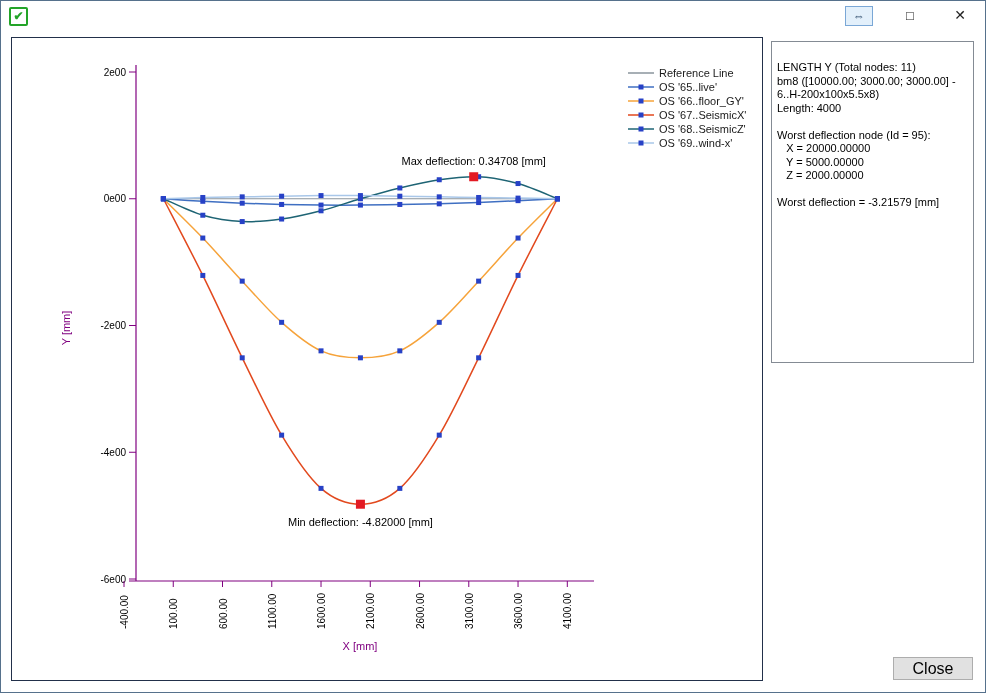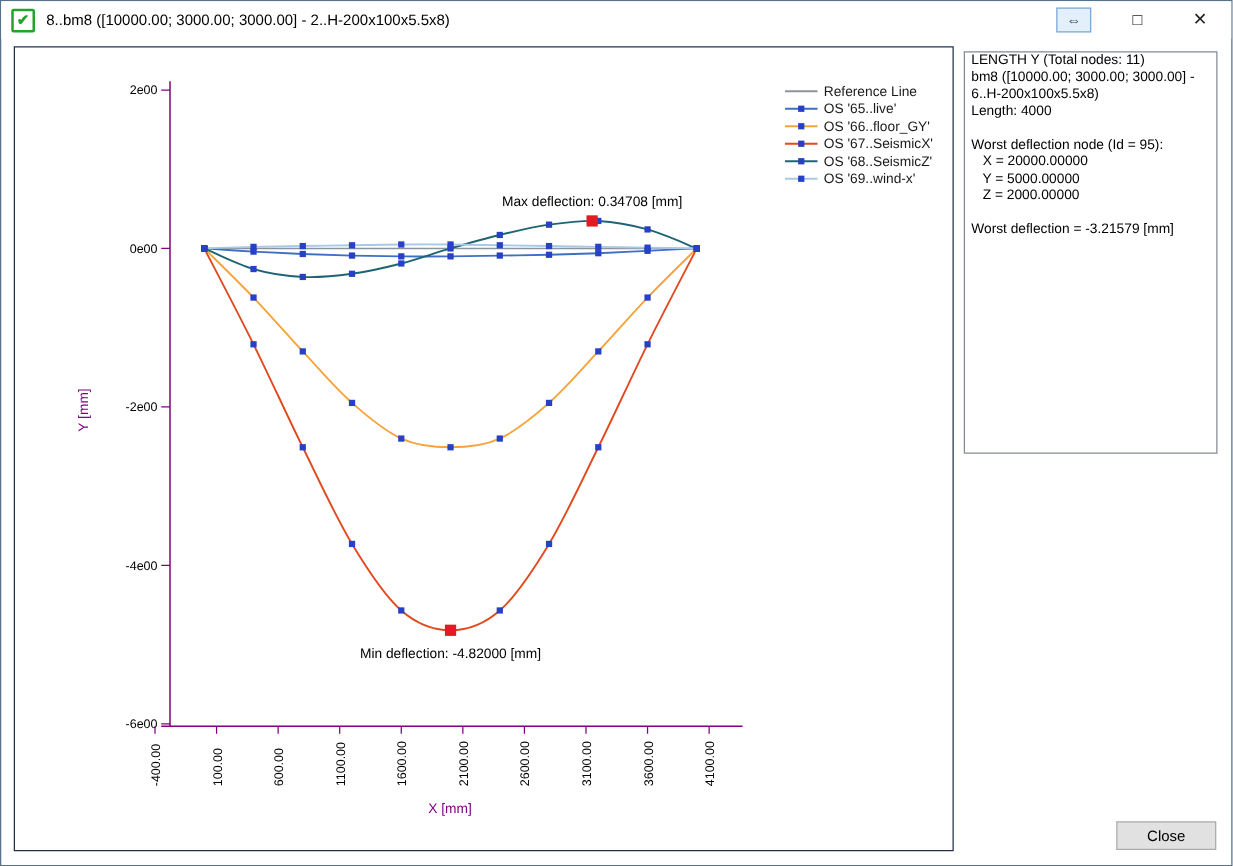--- a/index.html
+++ b/index.html
@@ -10,34 +10,33 @@
     color:#23a428;font-size:12px;line-height:14px;text-align:center;font-weight:bold;background:#fff;flex:0 0 auto;}
   .title-text{margin-left:9px;font-size:12px;color:#000;white-space:nowrap;}
   .win-btn{position:absolute;top:4px;height:20px;display:flex;align-items:center;justify-content:center;
     font-size:13px;color:#222;cursor:default;width:26px;}
   .btn-resize{right:112px;border:1px solid #7aa7d6;background:#e3f0fb;color:#1b3a5c;font-size:12px;height:18px;top:5px;}
   .btn-max{right:62px;font-size:13px;}
   .btn-close{right:12px;font-size:14px;}
   .chart-panel{position:absolute;left:10px;top:36px;width:752px;height:644px;border:1px solid #22304a;
     background:#ffffff;box-sizing:border-box;overflow:hidden;padding-left:18px;}
   .info-panel{position:absolute;left:770px;top:40px;width:203px;height:322px;border:1px solid #848b94;
-    background:#ffffff;box-sizing:border-box;padding:0 5px;font-size:11px;line-height:13.5px;color:#000;overflow:hidden;}
+    background:#ffffff;box-sizing:border-box;padding:19px 5px;font-size:11px;line-height:13.5px;color:#000;overflow:hidden;}
   .info-line{white-space:pre;min-height:13.5px;}
   .close-btn{position:absolute;left:892px;top:656px;width:80px;height:23px;background:#e1e1e1;
-    border:1px solid #adadad;font-size:12px;font-family:"Liberation Sans",sans-serif;color:#000;}
+    border:1px solid #adadad;font-size:16px;font-family:"Liberation Sans",sans-serif;color:#000;}
   svg text{font-family:"Liberation Sans",sans-serif;}
 </style>
 </head>
 <body>
 
 <div class="window">
 
   <div class="titlebar">
     <span class="title-icon">✔</span>
-    <span class="title-text">8..bm8 ([10000.00; 3000.00; 3000.00] - 2..H-200x100x5.5x8)</span>
     <span class="win-btn btn-resize">⇔</span>
     <span class="win-btn btn-max">□</span>
     <span class="win-btn btn-close">✕</span>
   </div>
 
   <div class="chart-panel">
     <svg width="750" height="642" viewBox="0 0 750 642">
         <g>
           <line x1="106" y1="27" x2="106" y2="543" stroke="#800080" stroke-width="1.2"></line>
           <line x1="99" y1="543" x2="564" y2="543" stroke="#800080" stroke-width="1.2"></line>

